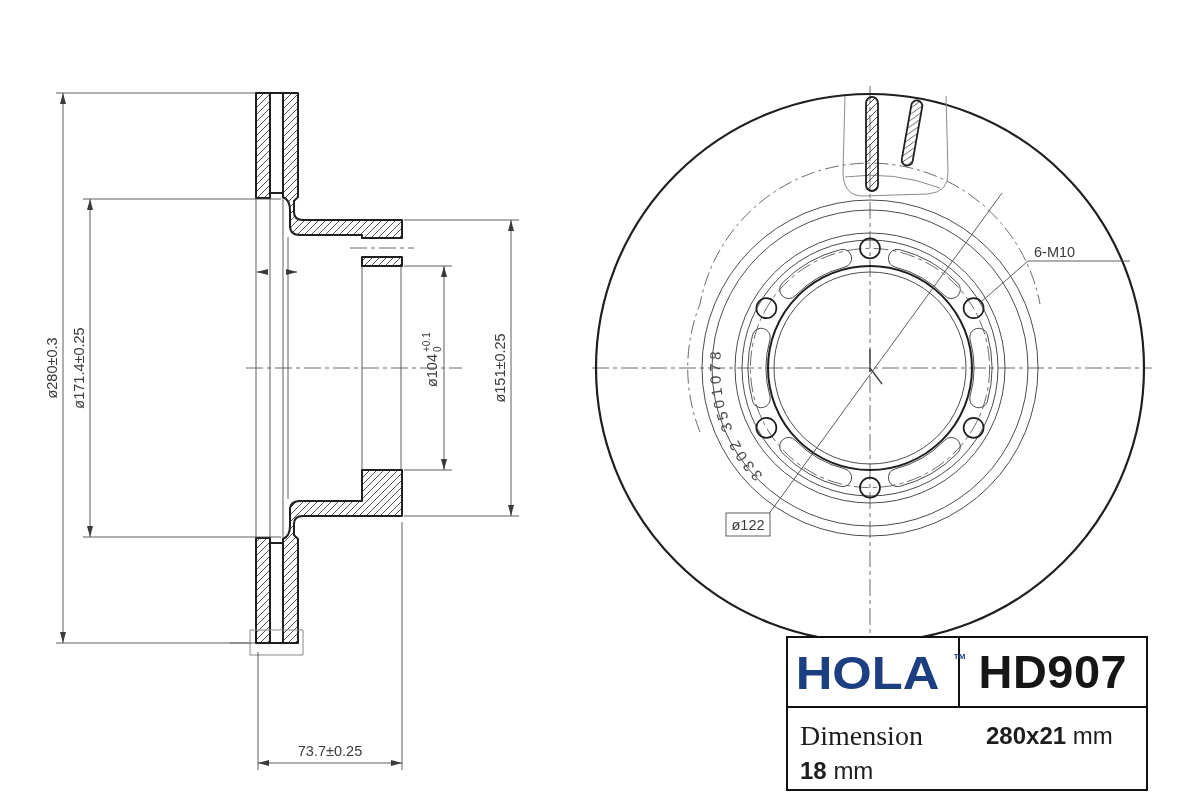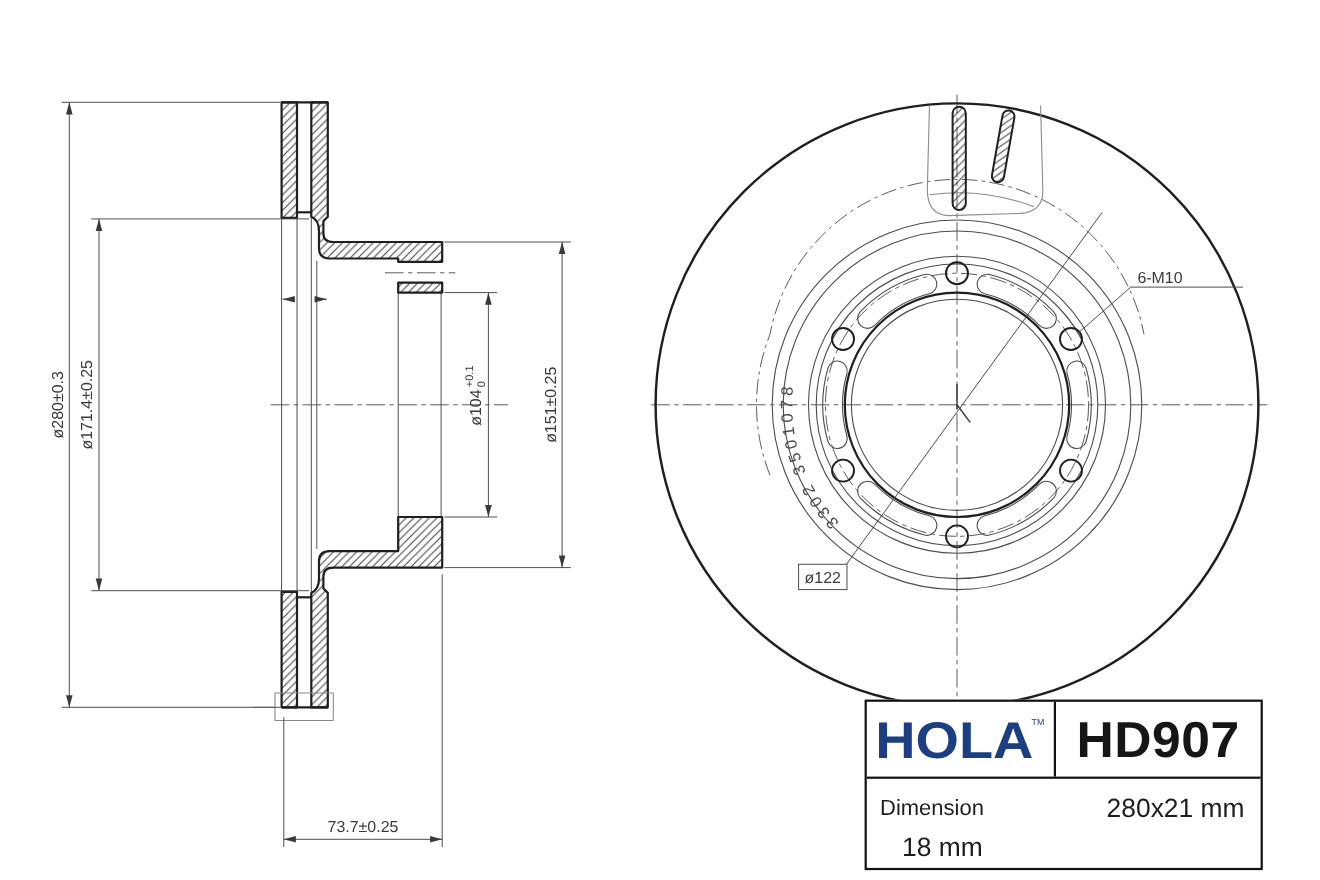--- a/index.html
+++ b/index.html
@@ -26,39 +26,39 @@
   }
   .tb-logo-cell{
     width:172px;border-right:2.5px solid #111;box-sizing:border-box;
     display:flex;align-items:center;justify-content:center;
   }
   .tb-logo{
     font-size:47px;font-weight:bold;color:#1c3e82;letter-spacing:0px;
     transform:scaleX(1.08);display:inline-block;line-height:1;
   }
   .tb-tm{
-    font-size:8px;font-weight:normal;color:#1c3e82;
-    vertical-align:top;position:relative;top:-16px;left:4px;
+    font-size:8px;font-weight:bold;color:#1c3e82;
+    vertical-align:top;position:relative;top:-16px;left:20px;
   }
   .tb-part-cell{
     flex:1;display:flex;align-items:center;justify-content:center;
   }
   .tb-part{
     font-size:46px;font-weight:bold;color:#161616;letter-spacing:0.5px;
     transform:scaleX(1.02);line-height:1;
   }
   .tb-row2{
     padding:10px 0 0 12px;
   }
   .tb-line{display:flex;height:35px;align-items:center;}
   .tb-label{
-    width:186px;font-size:20px;color:#1d1d1d;white-space:pre;
+    width:186px;font-size:28px;color:#1d1d1d;white-space:pre;font-family:Liberation Serif, serif;
   }
   .tb-value{font-size:24px;color:#1d1d1d;}
-  .tb-value b{font-weight:normal;margin-left:20px;}
+  .tb-value b{font-weight:bold;}
 </style>
 </head>
 <body>
 
 <div class="stage">
 
 <svg width="1200" height="800" viewBox="0 0 1200 800">
   <defs>
     <pattern id="hatch" patternUnits="userSpaceOnUse" width="7" height="7">
       <path d="M-1,8 L8,-1 M-1,1 L1,-1 M6,8 L8,6" stroke="#3c3c3c" stroke-width="0.9" fill="none"></path>

